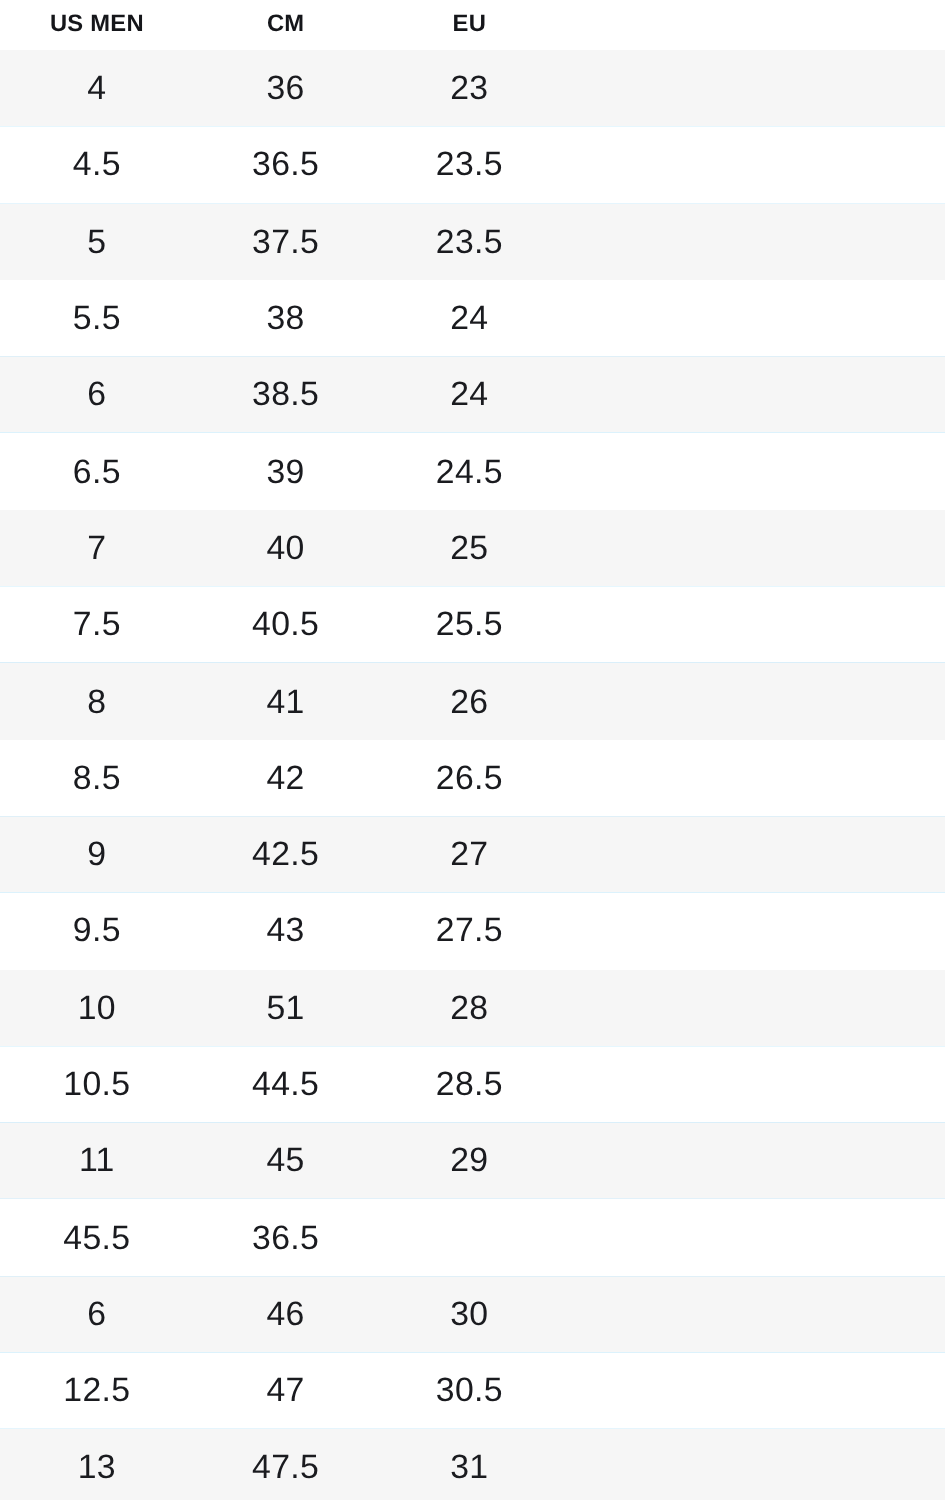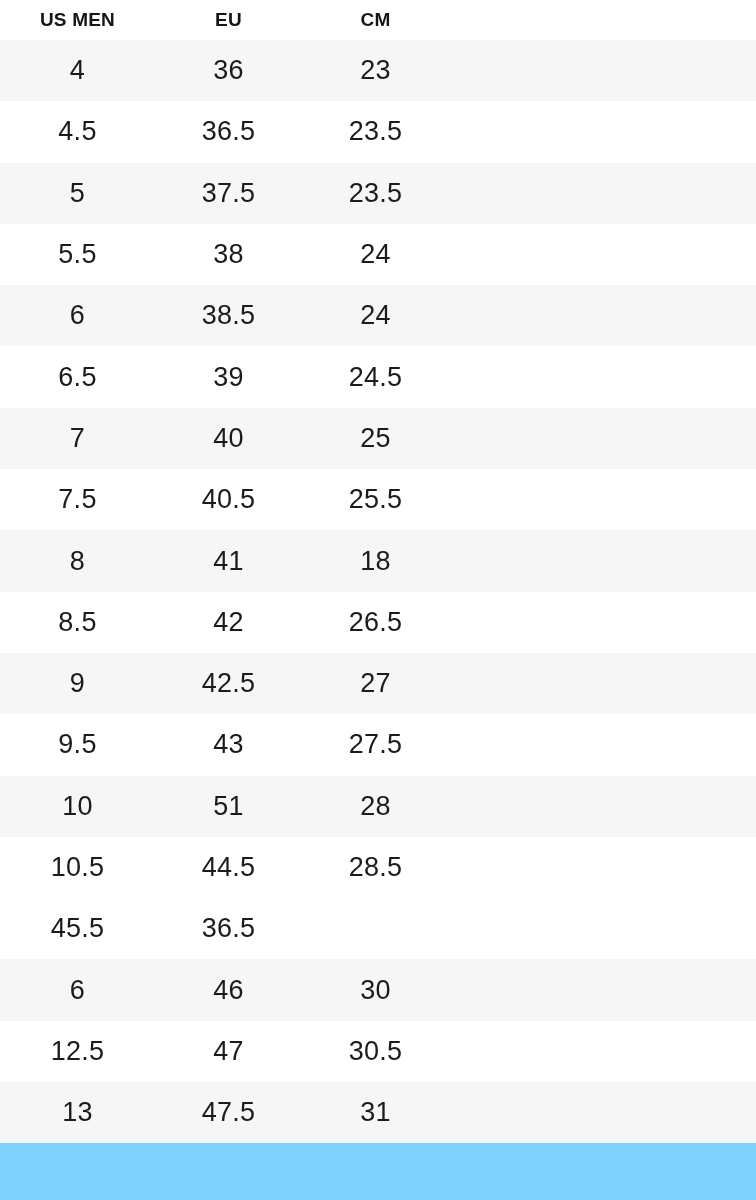--- a/index.html
+++ b/index.html
@@ -73,22 +73,22 @@
     text-align: center;
   }
 </style>
 </head>
 <body>
 
 <div class="size-chart">
 
   <div class="row header-row">
     <div class="cell">US MEN</div>
+    <div class="cell">CM</div>
     <div class="cell">EU</div>
-    <div class="cell">CM</div>
     <div class="cell col-spacer"></div>
   </div>
 
   <div id="rows-container">
       <div class="row data-row stripe-gray">
         <div class="cell">4</div>
         <div class="cell">36</div>
         <div class="cell">23</div>
         <div class="cell col-spacer"></div>
       </div>
@@ -130,21 +130,21 @@
       </div>
       <div class="row data-row stripe-white">
         <div class="cell">7.5</div>
         <div class="cell">40.5</div>
         <div class="cell">25.5</div>
         <div class="cell col-spacer"></div>
       </div>
       <div class="row data-row stripe-gray">
         <div class="cell">8</div>
         <div class="cell">41</div>
-        <div class="cell">18</div>
+        <div class="cell">26</div>
         <div class="cell col-spacer"></div>
       </div>
       <div class="row data-row stripe-white">
         <div class="cell">8.5</div>
         <div class="cell">42</div>
         <div class="cell">26.5</div>
         <div class="cell col-spacer"></div>
       </div>
       <div class="row data-row stripe-gray">
         <div class="cell">9</div>
@@ -163,20 +163,26 @@
         <div class="cell">51</div>
         <div class="cell">28</div>
         <div class="cell col-spacer"></div>
       </div>
       <div class="row data-row stripe-white">
         <div class="cell">10.5</div>
         <div class="cell">44.5</div>
         <div class="cell">28.5</div>
         <div class="cell col-spacer"></div>
       </div>
+      <div class="row data-row stripe-gray">
+        <div class="cell">11</div>
+        <div class="cell">45</div>
+        <div class="cell">29</div>
+        <div class="cell col-spacer"></div>
+      </div>
       <div class="row data-row stripe-white">
         <div class="cell">45.5</div>
         <div class="cell">36.5</div>
         <div class="cell col-spacer"></div>
       </div>
       <div class="row data-row stripe-gray">
         <div class="cell">6</div>
         <div class="cell">46</div>
         <div class="cell">30</div>
         <div class="cell col-spacer"></div>

